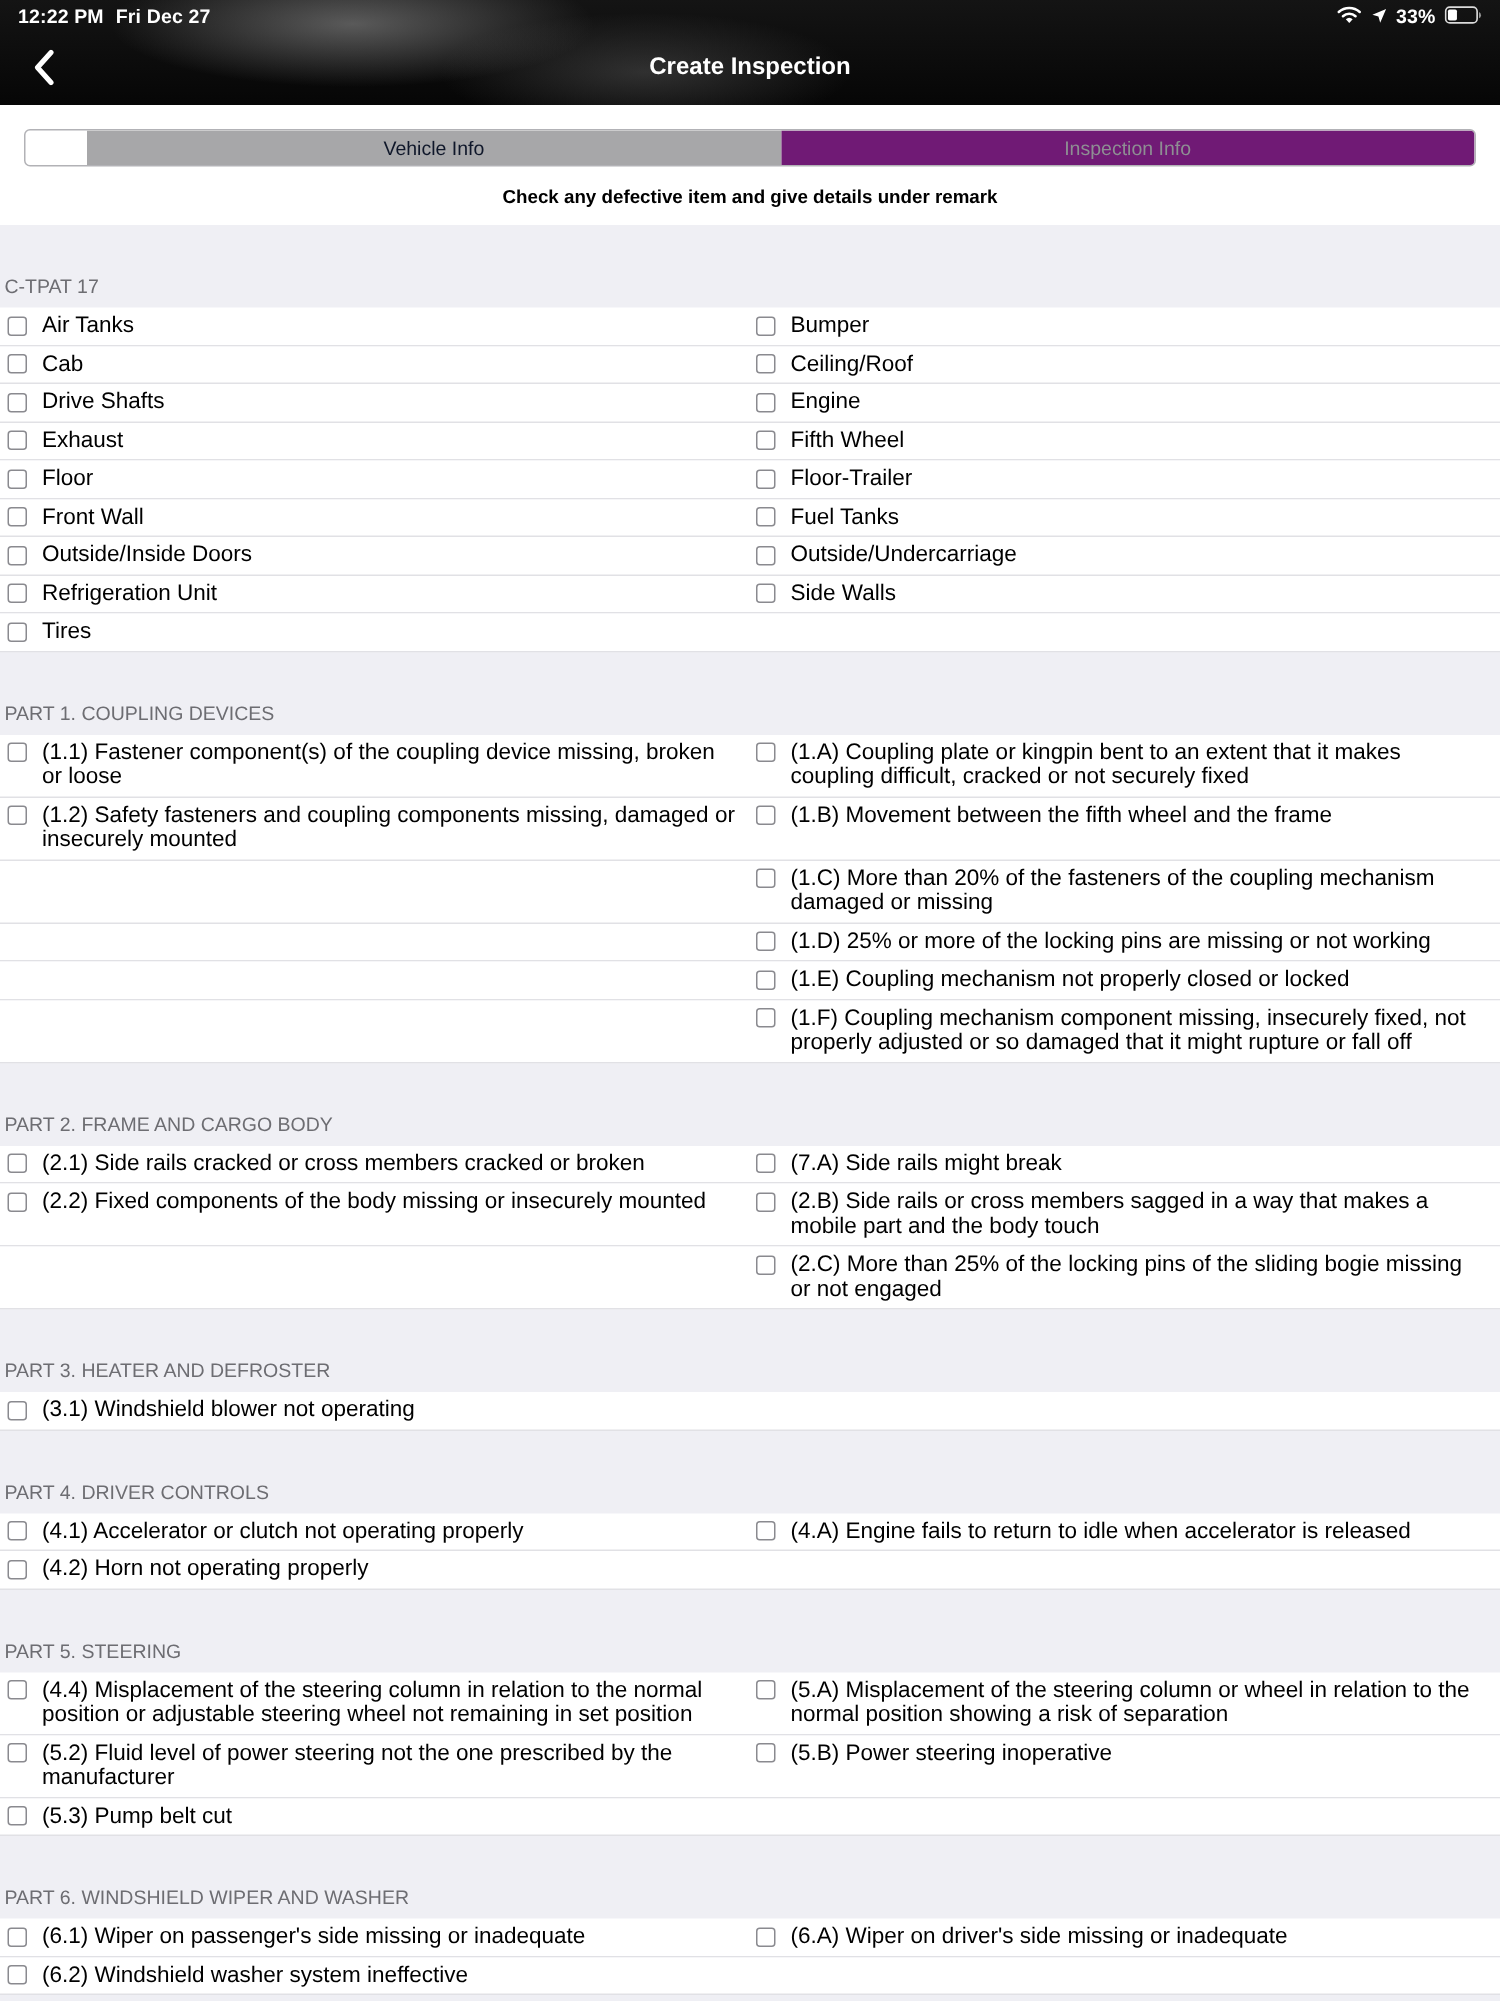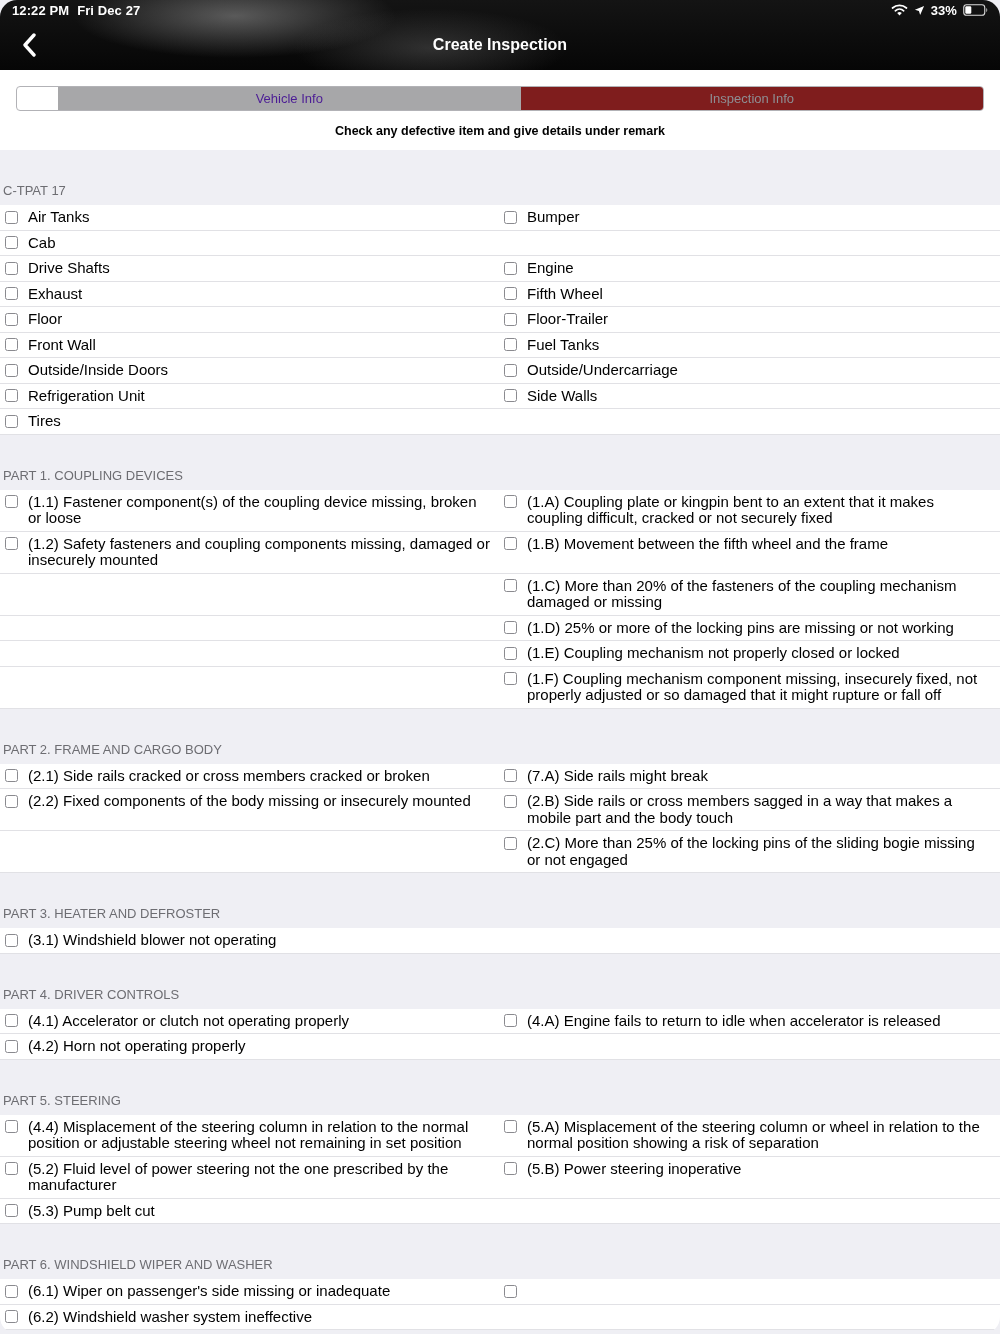--- a/index.html
+++ b/index.html
@@ -1,21 +1,21 @@
 <!DOCTYPE html>
 <html><head>
 <meta charset="utf-8">
 <style>
   * { margin:0; padding:0; box-sizing:border-box; }
   html,body { width:1000px; }
   body {
     font-family:"Liberation Sans","DejaVu Sans",sans-serif;
     background:#efeff4;
   }
-  .screen { width:1000px; height:1334px; overflow:hidden; background:#efeff4; display:flex; flex-direction:column;border-radius:17px; }
+  .screen { width:1000px; height:1334px; overflow:hidden; background:#efeff4; display:flex; flex-direction:column; }
 
   
   .header {
     flex:none; height:70px; color:#fff;
     background:
       radial-gradient(ellipse 230px 60px at 235px 16px, rgba(150,150,150,.55), transparent 70%),
       radial-gradient(ellipse 190px 55px at 430px 48px, rgba(110,110,110,.38), transparent 72%),
       linear-gradient(#141414,#060606);
   }
   .status-bar {
@@ -30,23 +30,23 @@
     position:absolute; left:22px; top:12px; width:30px; height:28px;
     background:transparent; border:none; cursor:pointer; display:flex; align-items:center;
   }
   .nav-title { flex:1; text-align:center; font-size:16px; font-weight:bold; color:#fff; }
 
   
   .top-panel { flex:none; height:80px; background:#fff; padding:16px 16px 0; }
   .segmented { display:flex; height:25px; border:1px solid #b2b2b6; border-radius:4px; overflow:hidden; background:#fff; }
   .seg {
     flex:1; display:flex; align-items:center; justify-content:center;
-    font-size:13px; color:#8e8e93; background:#7f1d1d; cursor:pointer;
-  }
-  .seg.selected { background:#a7a7a9; color:#4c1d95;margin-left:41px; }
+    font-size:13px; color:#8e8e93; background:#701a75; cursor:pointer;
+  }
+  .seg.selected { background:#a7a7a9; color:#0f172a;margin-left:41px; }
   .instruction { margin-top:13px; text-align:center; font-size:12.5px; font-weight:bold; color:#000; }
 
   
   #checklist { flex:1; }
   .section-header {
     padding:33px 4px 7px 3px; font-size:13px; color:#6d6d72; background:transparent;
   }
   .chk-row { display:flex; background:#fff; border-bottom:1px solid #e1e1e5; }
   .cell { width:50%; display:flex; align-items:flex-start; gap:10px; padding:4px 8px 4px 5px; }
   .cell.right { padding-left:4px; }
@@ -121,20 +121,24 @@
         <div class="cell right">
           <span class="checkbox"></span>
           <span class="item-label">Bumper</span>
         </div>
       </div>
       <div class="chk-row">
         <div class="cell left">
           <span class="checkbox"></span>
           <span class="item-label">Cab</span>
         </div>
+        <div class="cell right">
+          <span class="checkbox"></span>
+          <span class="item-label">Ceiling/Roof</span>
+        </div>
       </div>
       <div class="chk-row">
         <div class="cell left">
           <span class="checkbox"></span>
           <span class="item-label">Drive Shafts</span>
         </div>
         <div class="cell right">
           <span class="checkbox"></span>
           <span class="item-label">Engine</span>
         </div>
@@ -328,20 +332,21 @@
         <div class="cell right"></div>
       </div>
       <div class="section-header">PART 6. WINDSHIELD WIPER AND WASHER</div>
       <div class="chk-row">
         <div class="cell left">
           <span class="checkbox"></span>
           <span class="item-label">(6.1) Wiper on passenger's side missing or inadequate</span>
         </div>
         <div class="cell right">
           <span class="checkbox"></span>
+          <span class="item-label">(6.A) Wiper on driver's side missing or inadequate</span>
         </div>
       </div>
       <div class="chk-row">
         <div class="cell left">
           <span class="checkbox"></span>
           <span class="item-label">(6.2) Windshield washer system ineffective</span>
         </div>
         <div class="cell right"></div>
       </div>
     </div>

